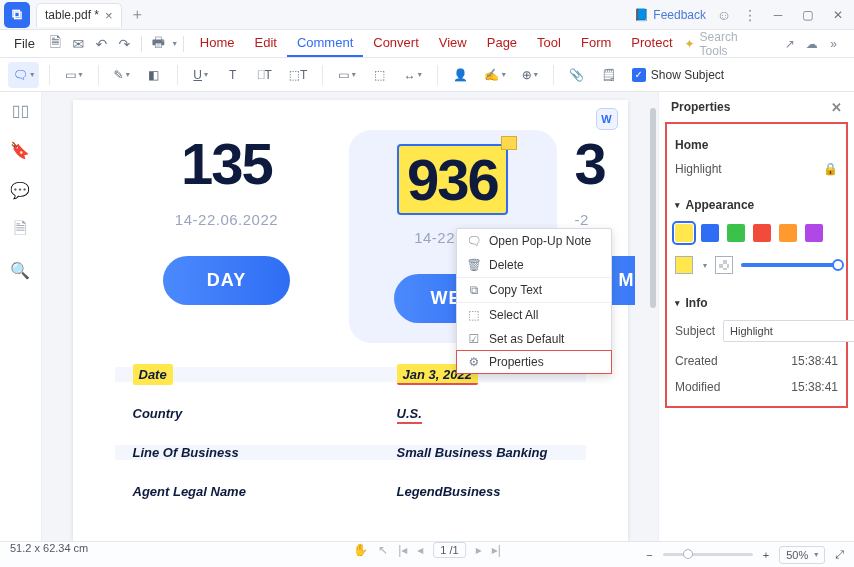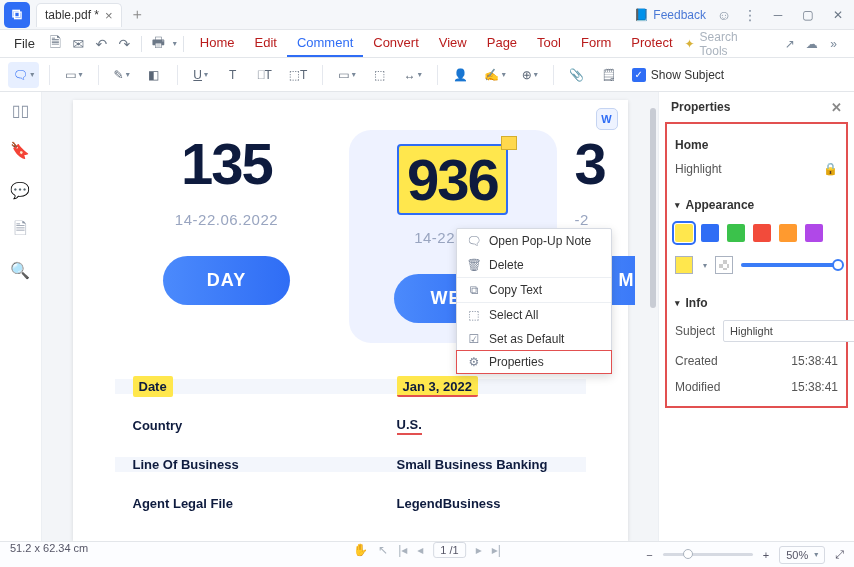--- a/index.html
+++ b/index.html
@@ -51,21 +51,21 @@
 .bignum.hl { background:#ffe74d; padding:0 8px; border-radius:4px; border:2px solid #2f6df5;}
 .sticky { position:absolute; top:6px; right:40px; width:16px; height:14px; background:#ffd84d; border:1px solid #d4ae2e;}
 .daterange { color:#99a5c0; font-size:15px; letter-spacing:.5px; margin-top:14px;}
 .pill { margin-top:28px; background:linear-gradient(90deg,#4b8afc,#2f6df5); color:#fff; font-weight:800; font-size:18px; padding:14px 44px; border-radius:30px; letter-spacing:1px;}
 .pill.week{ padding:14px 36px;}
 .card.partial { flex:0 0 60px; overflow:hidden; align-items:flex-start;}
 .card.partial .bignum{font-size:58px;}
 
 
 .tbl { margin-top:24px; padding:0 42px;}
-.trow { display:flex; align-items:center; height:39px;}
+.trow { display:flex; align-items:flex-start; height:39px;font-style:italic;}
 .tcell-l { width:264px; padding-left:18px; font-size:13px; color:#0e1b3e; font-weight:600;}
 .tcell-r { flex:1; padding-left:18px; font-size:13px; color:#0e1b3e; font-weight:700;}
 .trow.striped .tcell-l, .trow.striped .tcell-r { background:#f3f6fc;}
 .hl-y { background:#ffe74d; padding:3px 6px; border-radius:2px;}
 .hl-date { border-bottom:2px solid #e25050; padding-bottom:1px;}
 .squiggle { border-bottom:2px solid #e25050; display:inline-block; padding-bottom:1px;}
 
 
 .ctx { position:absolute; left:456px; top:228px; width:156px; background:#fff; border:1px solid #d6dae2; box-shadow:0 3px 10px rgba(0,0,0,.15); border-radius:2px; z-index:40;}
 .ctx-item { display:flex; align-items:center; height:24px; padding:0 10px; gap:8px; font-size:12px; color:#333; cursor:pointer;}
@@ -234,21 +234,21 @@
         </div>
         <div class="trow">
           <div class="tcell-l">Country</div>
           <div class="tcell-r"><span class="squiggle">U.S.</span></div>
         </div>
         <div class="trow striped">
           <div class="tcell-l">Line Of Business</div>
           <div class="tcell-r">Small Business Banking</div>
         </div>
         <div class="trow">
-          <div class="tcell-l">Agent Legal File</div>
+          <div class="tcell-l">Agent Legal Name</div>
           <div class="tcell-r">LegendBusiness</div>
         </div>
       </div>
     </div>
     <div class="vscroll">
         <div class="thumb"></div>
       </div>
   </div>
 
   <div class="panel">

